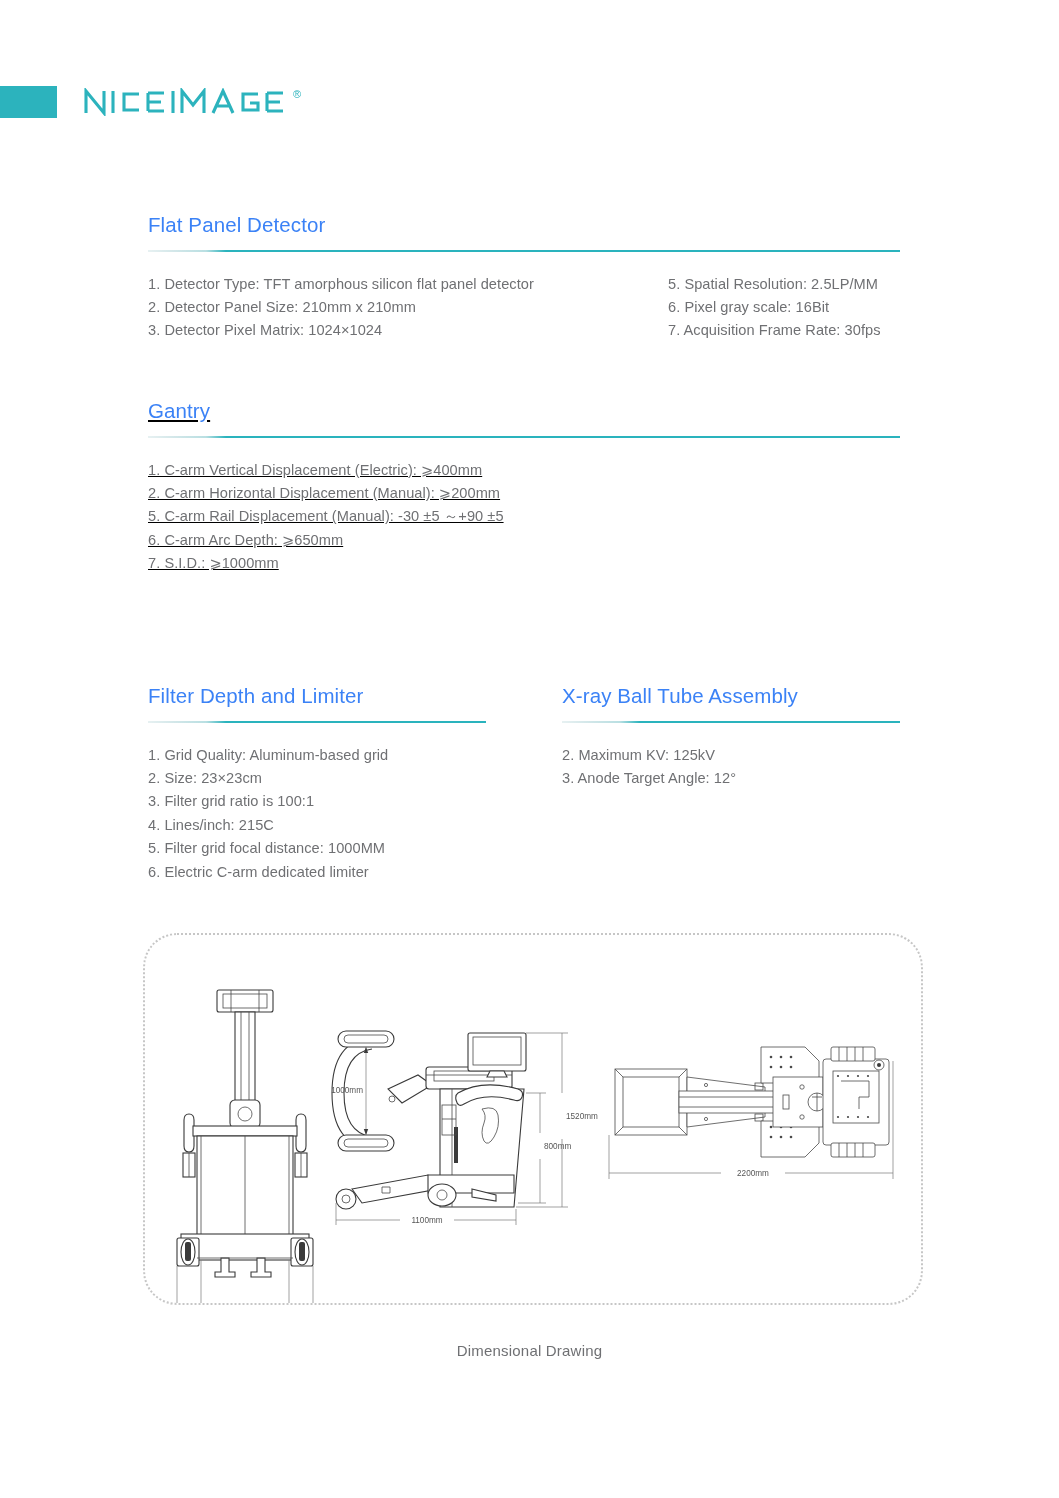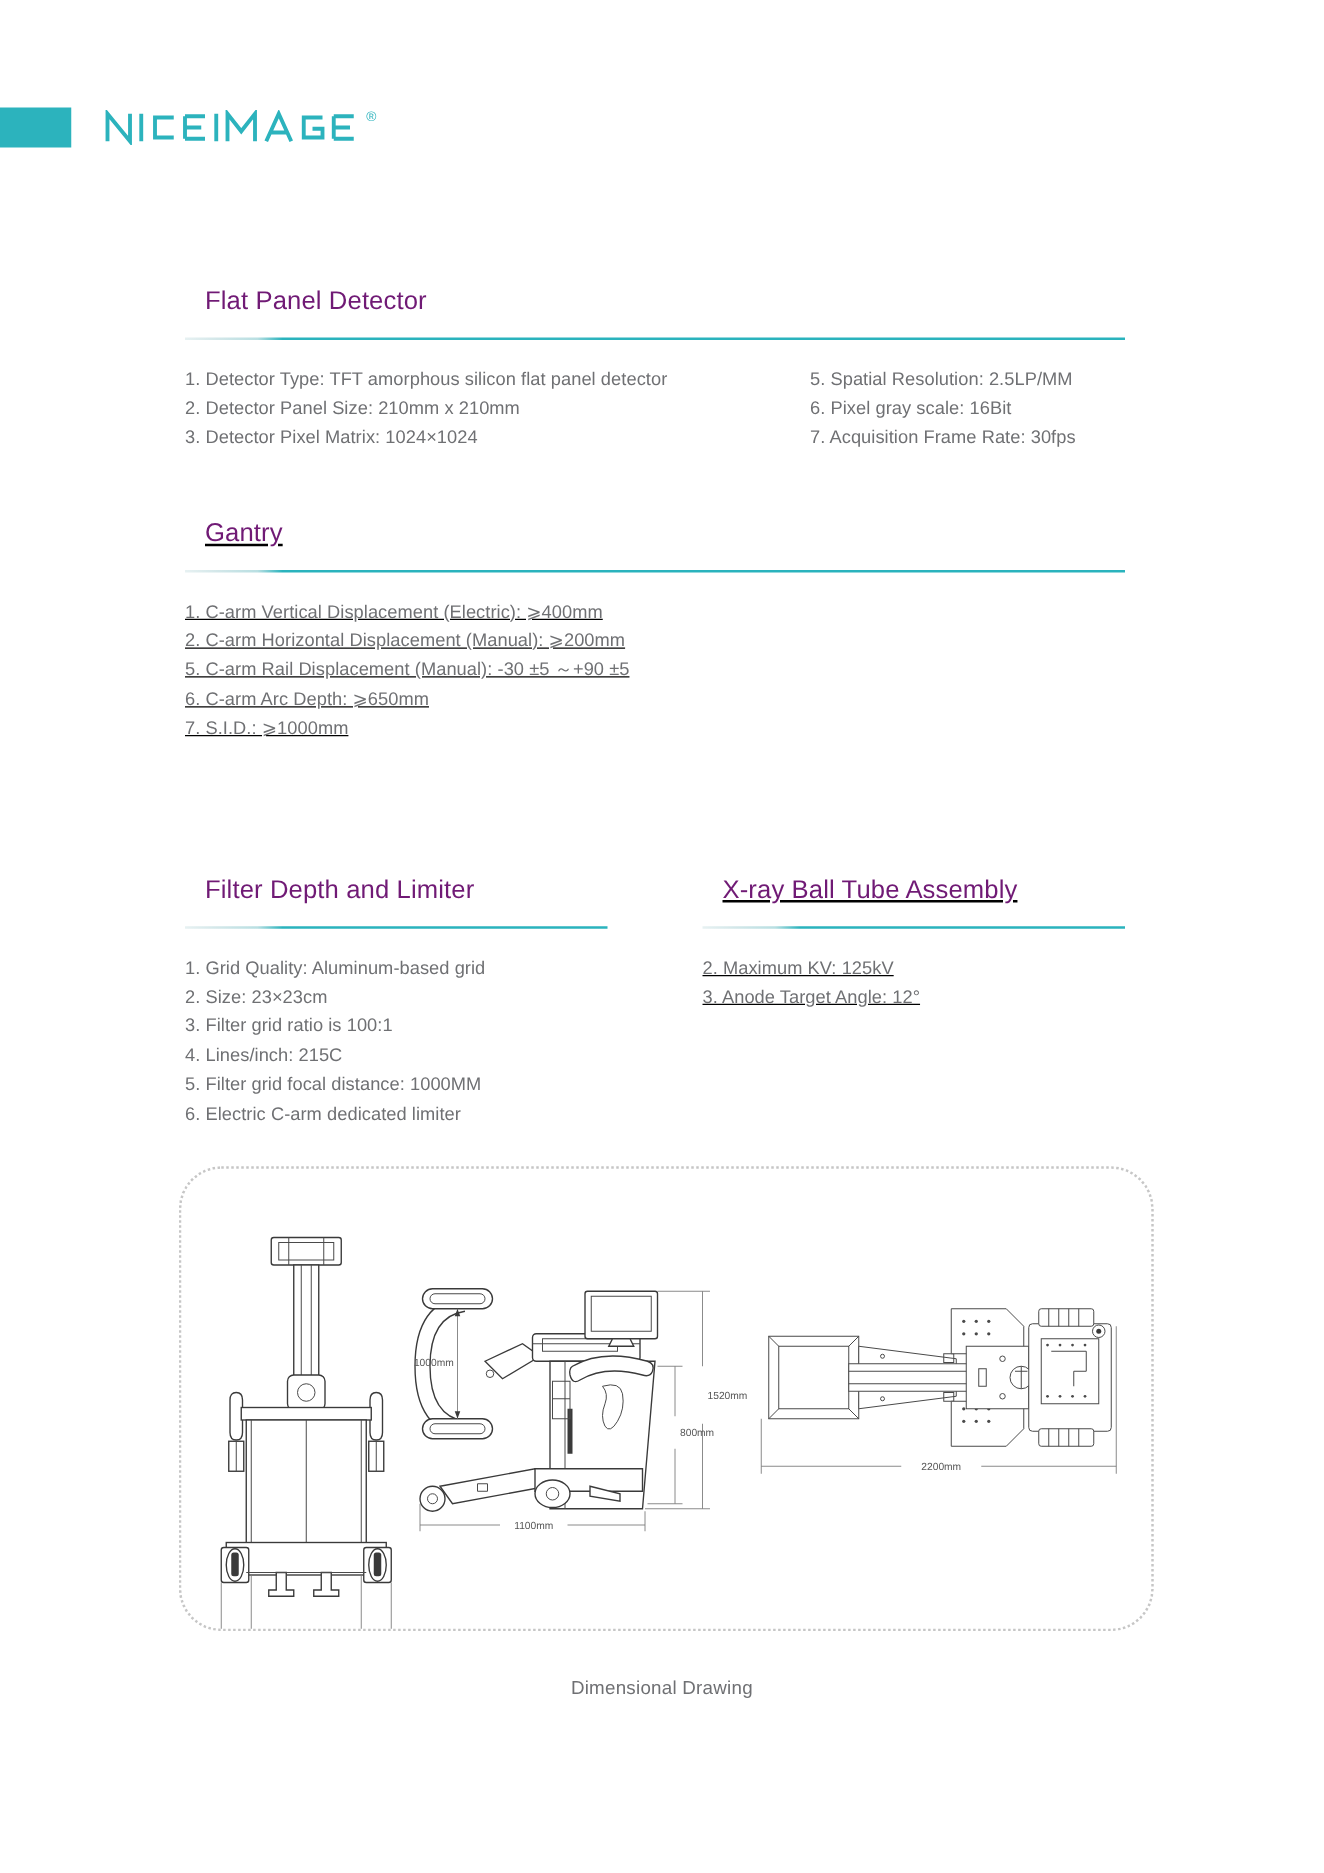--- a/index.html
+++ b/index.html
@@ -49,24 +49,24 @@
     margin-top: 1px;
     font-family: "Liberation Sans", sans-serif;
   }
 
   
   .section {
     position: absolute;
   }
   .sec-title {
     font-size: 20.5px;
-    color: #701a75;
+    color: #3b82f6;
     font-weight: 400;
     letter-spacing: 0.1px;
-    margin: 16px;
+    margin: 0;
     line-height: 1.2;
     white-space: nowrap;
   }
   .sec-rule {
     height: 2px;
     margin-top: 12px;
     background: linear-gradient(to right,
         #e7f1f2 0px,
         #d3e7e9 26px,
         #b9dfe2 58px,
@@ -83,20 +83,21 @@
     font-size: 14.6px;
     color: #6f7073;
     line-height: 23.4px;
     white-space: nowrap;
     letter-spacing: 0.05px;
   }
 
   
   .cols {
     display: flex;
+    gap: 20px;
   }
   .col-left  { width: 500px; flex: 0 0 auto; }
   .col-right { flex: 1 1 auto; }
 
   
   .drawing-panel {
     position: absolute;
     left: 143px;
     top: 933px;
     width: 780px;
@@ -191,21 +192,21 @@
     <ul class="sec-list">
       <li>1. Grid Quality: Aluminum-based grid</li>
       <li>2. Size: 23×23cm</li>
       <li>3. Filter grid ratio is 100:1</li>
       <li>4. Lines/inch: 215C</li>
       <li>5. Filter grid focal distance: 1000MM</li>
       <li>6. Electric C-arm dedicated limiter</li>
     </ul>
   </div>
 
-  <div class="section" style="left:562px; top:684px; width:338px;text-decoration:underline;">
+  <div class="section" style="left:562px; top:684px; width:338px;">
     <h2 class="sec-title">X-ray Ball Tube Assembly</h2>
     <div class="sec-rule"></div>
     <ul class="sec-list">
       <li>2. Maximum KV: 125kV</li>
       <li>3. Anode Target Angle: 12°</li>
     </ul>
   </div>
 
   <div class="drawing-panel">
     <svg width="776" height="368" viewBox="0 0 776 368" aria-hidden="true">

